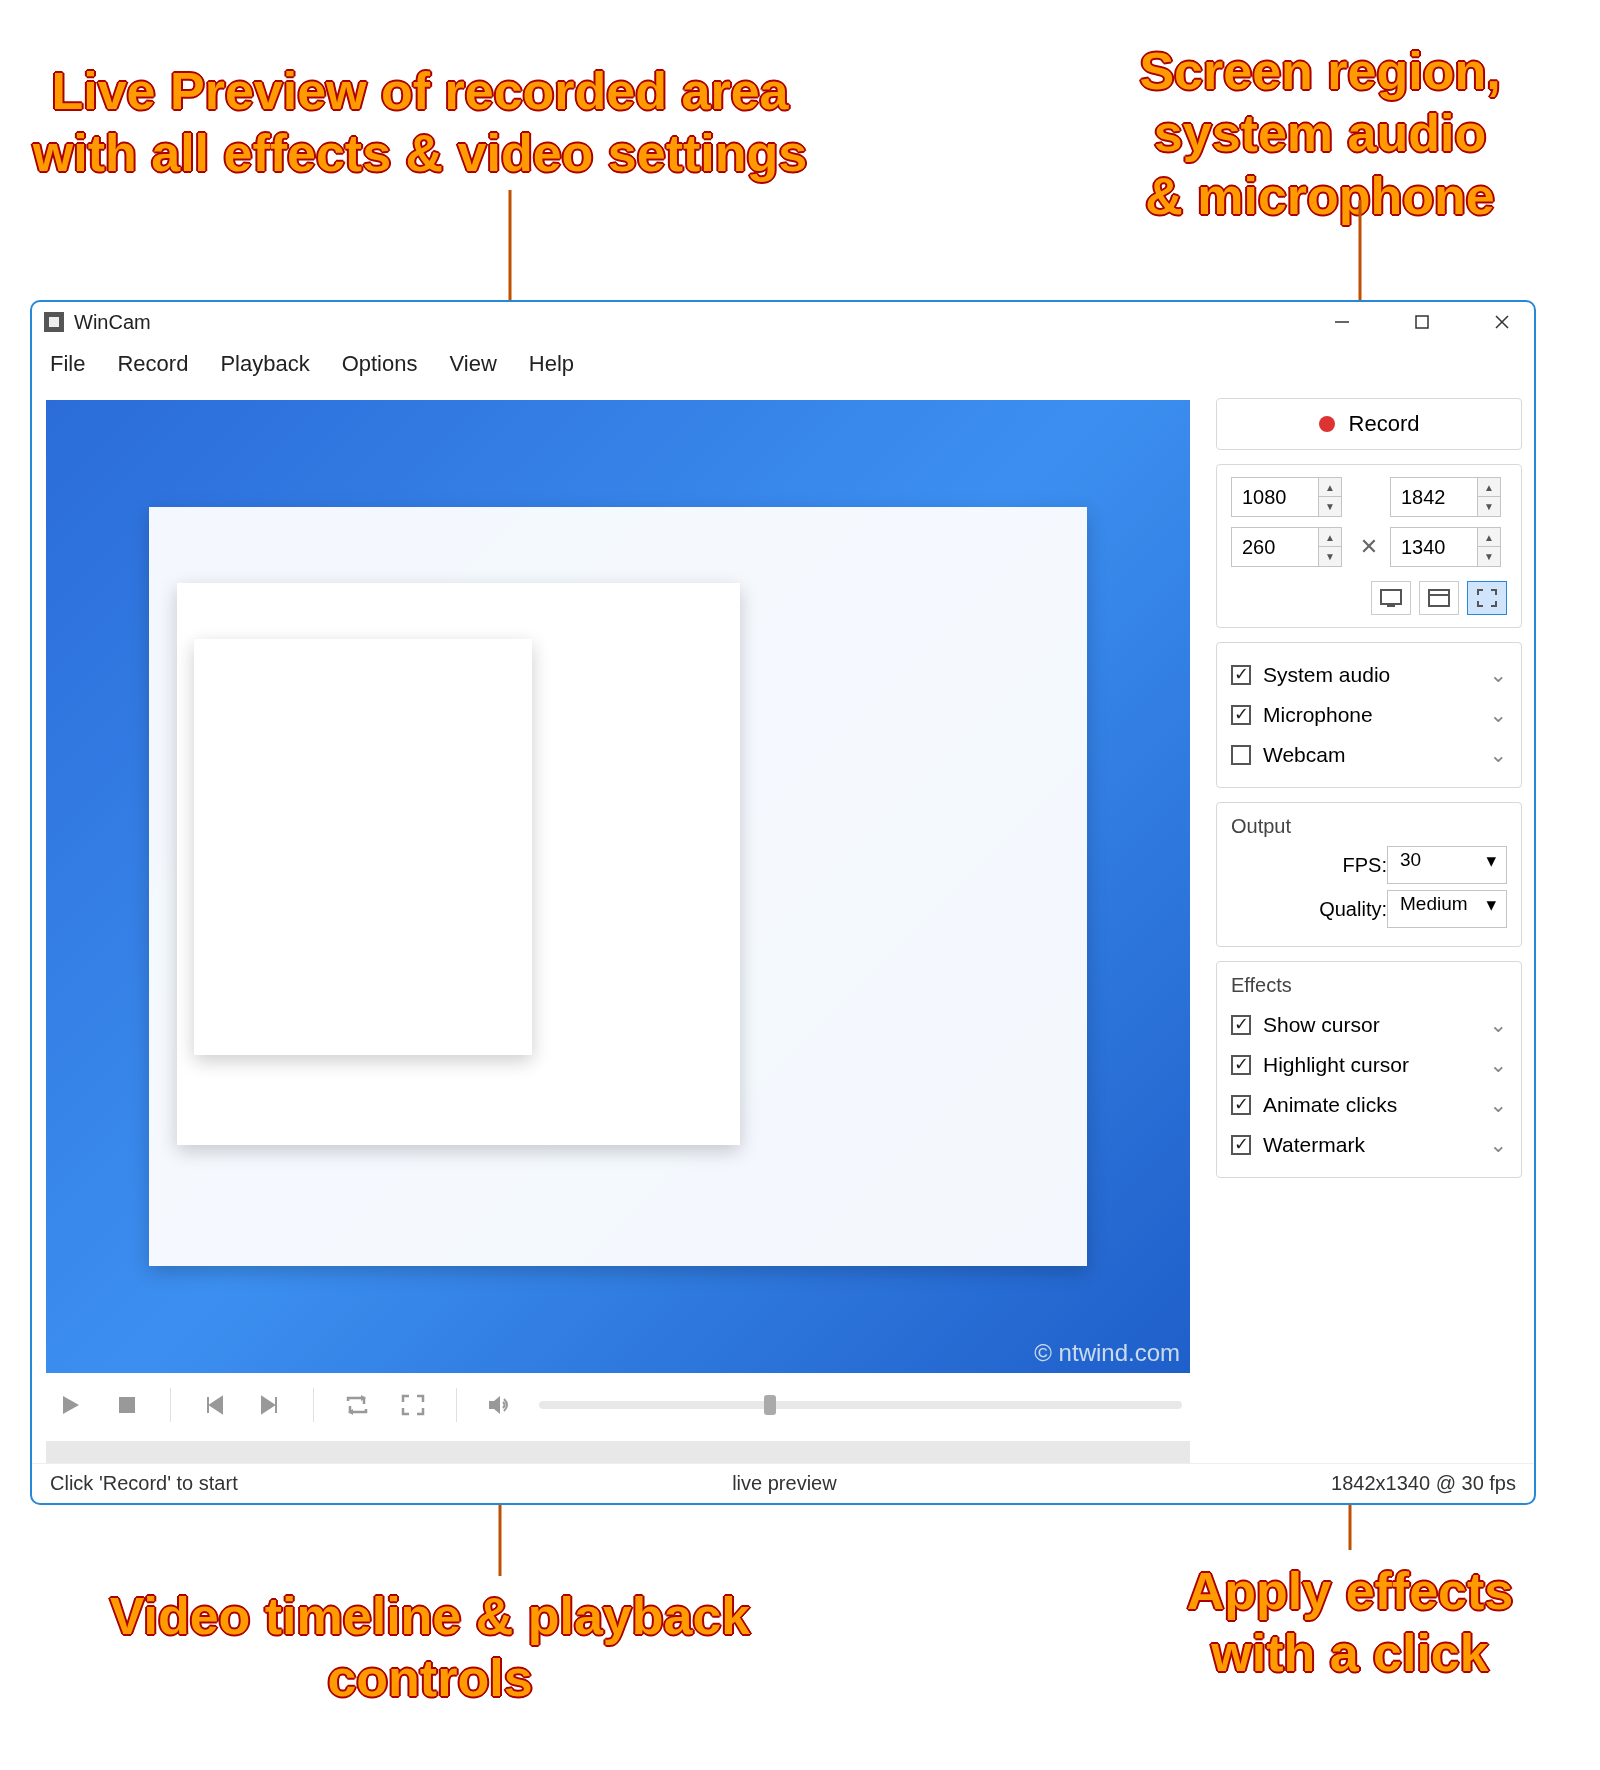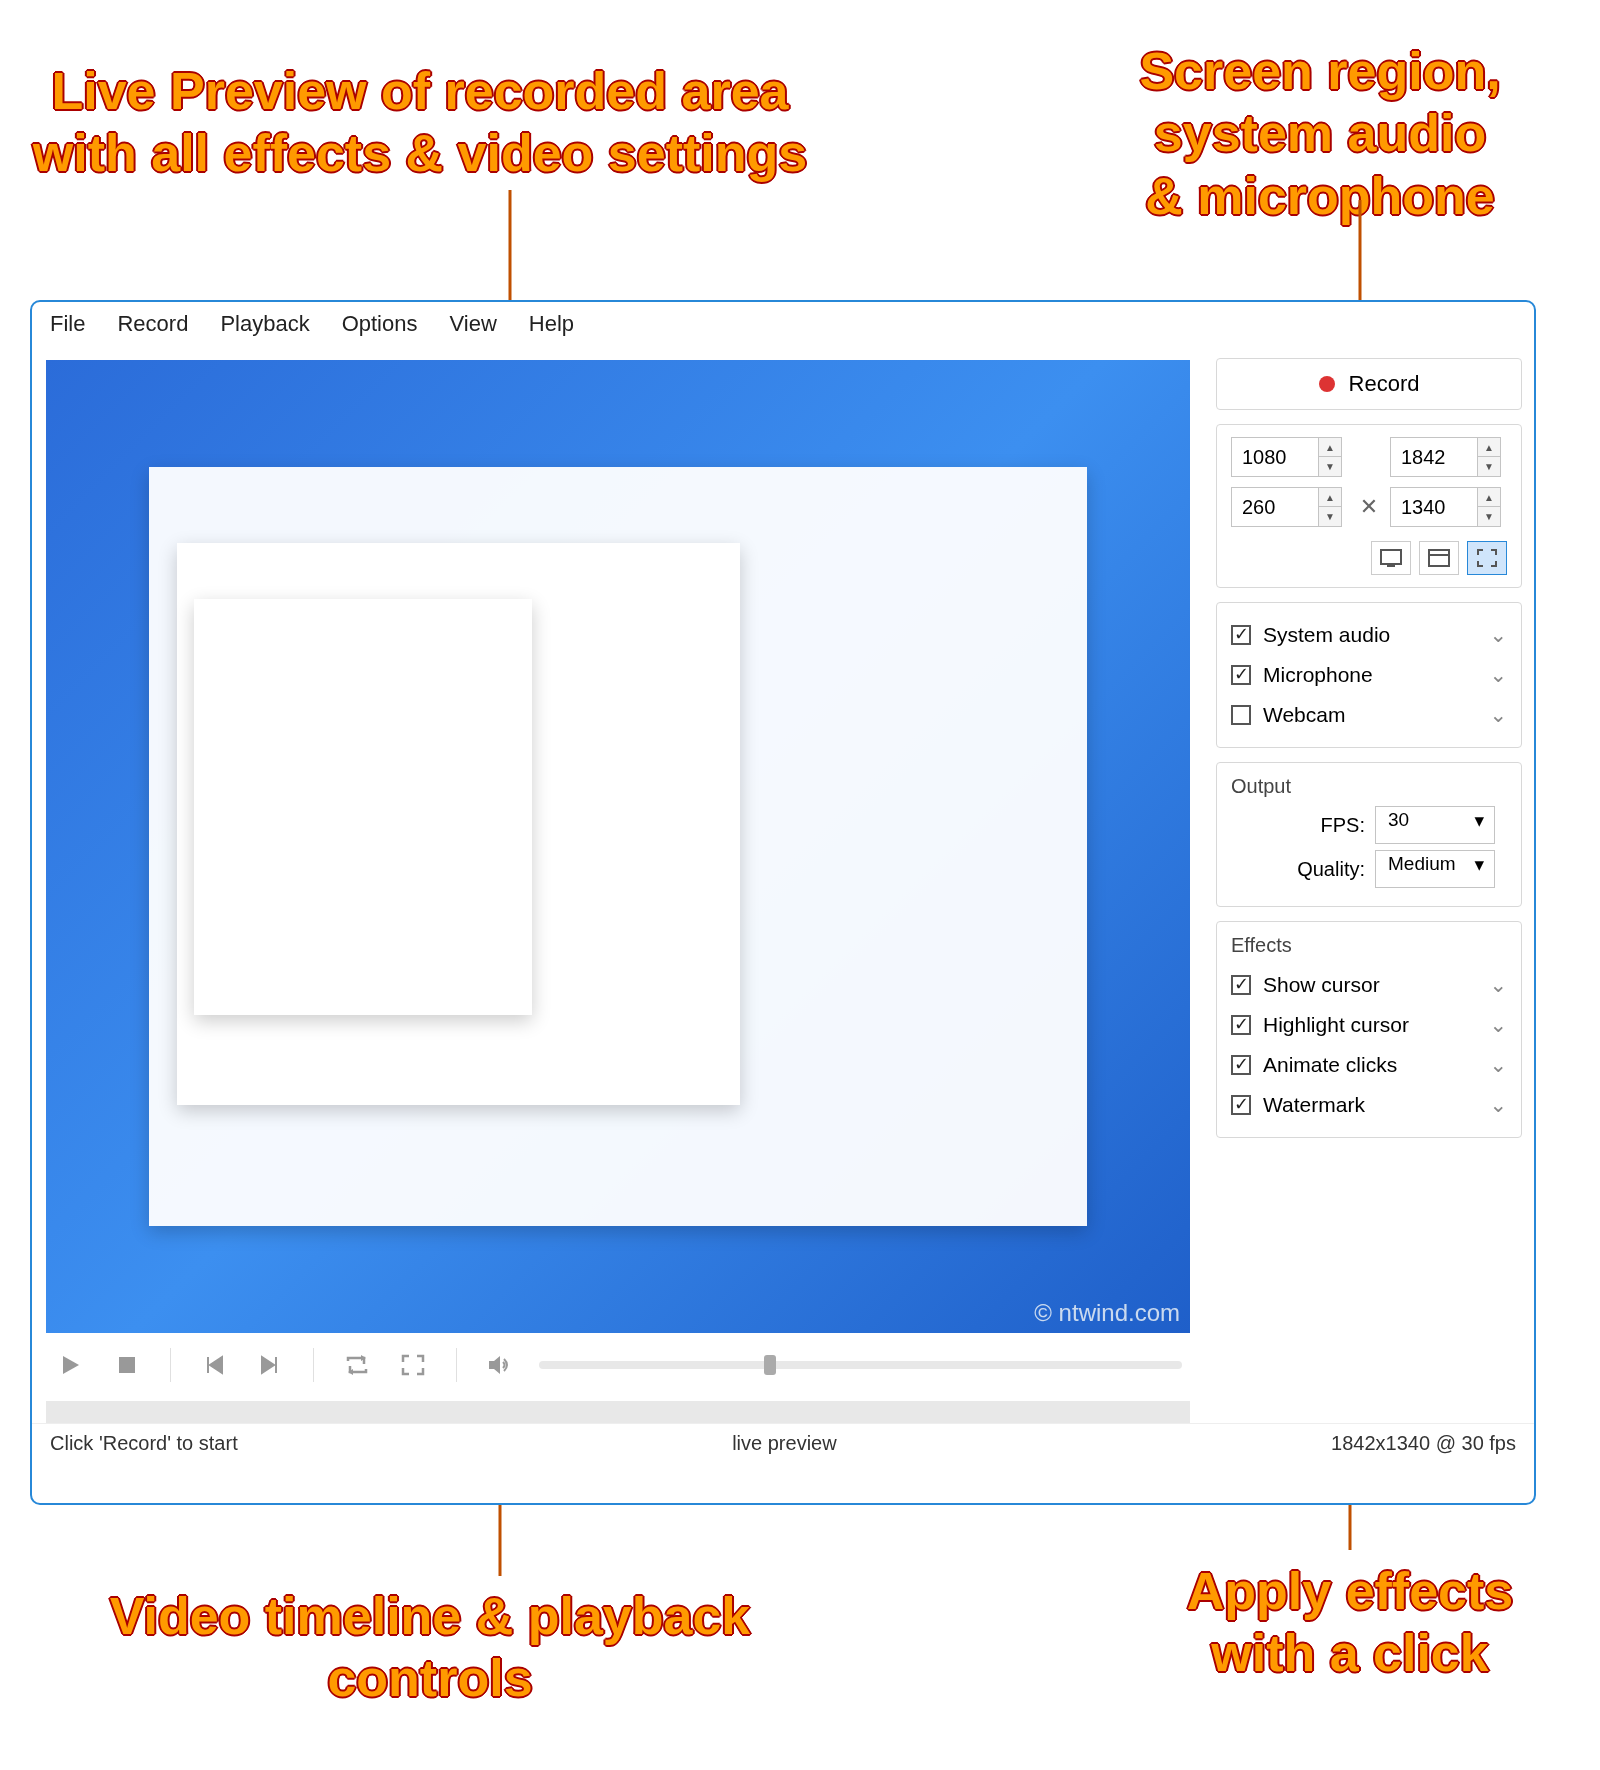--- a/index.html
+++ b/index.html
@@ -53,21 +53,21 @@
 .capture-modes { display: flex; gap: 8px; justify-content: flex-end; margin-top: 14px; }
 .mode-btn { width: 40px; height: 34px; border: 1px solid #ccc; display: flex; align-items: center; justify-content: center; cursor: pointer; color: #444; }
 .mode-btn.sel { background: #d0e5fb; border-color: #2788d8; }
 
 .check-row { display: flex; align-items: center; font-size: 21px; padding: 8px 0; cursor: pointer; }
 .chk { width: 20px; height: 20px; border: 2px solid #555; margin-right: 12px; position: relative; }
 .chk.on::after { content: "✓"; position: absolute; left: 1px; top: -4px; font-size: 18px; color: #222; }
 .chev { margin-left: auto; color: #888; }
 
 .sec-title { font-size: 20px; color: #444; margin-bottom: 8px; }
-.ff-row { display: flex; align-items: center; justify-content: flex-end; gap: 10px; margin: 6px 12px; font-size: 20px; }
+.ff-row { display: flex; align-items: center; justify-content: flex-end; margin: 6px 0; font-size: 20px; }
 .ff-row select, .ff-row .sel-box { height: 38px; border: 1px solid #c4c4c4; font-size: 19px; padding: 0 10px 10px 12px; min-width: 120px; background: #fff; display:flex; align-items:center; justify-content:space-between; gap:10px; cursor:pointer; }
 
 .statusbar { height: 40px; display: flex; align-items: center; padding: 0 18px; font-size: 20px; color: #333; border-top: 1px solid #eee; }
 .statusbar .mid { margin: 0 auto; }
 </style>
 </head>
 <body>
 
 <div class="callout" style="left:30px; top:60px; width:780px;">Live Preview of recorded area<br>with all effects &amp; video settings</div>
 <div class="callout" style="left:1080px; top:40px; width:480px;">Screen region,<br>system audio<br>&amp; microphone</div>
@@ -89,20 +89,41 @@
       <path d="M30 240 L30 50 L8 50 L30 2 L52 50 L30 50" fill="#ff9a00" stroke="#c05000" stroke-width="3"></path>
     </svg>
   </div>
 <div class="arrow" style="left:1320px; top:1320px;">
     <svg width="60" height="230">
       <path d="M30 230 L30 50 L8 50 L30 2 L52 50 L30 50" fill="#ff9a00" stroke="#c05000" stroke-width="3"></path>
     </svg>
   </div>
 
 <div class="window">
+  <div class="titlebar">
+    <span class="app-icon"></span>
+    <span class="title-text">WinCam</span>
+    <div class="win-controls">
+      <div class="win-btn">
+          <svg width="18" height="18">
+            <line x1="2" y1="9" x2="16" y2="9" stroke="#333" stroke-width="1.5"></line>
+          </svg>
+        </div>
+      <div class="win-btn">
+          <svg width="18" height="18">
+            <rect x="3" y="3" width="12" height="12" fill="none" stroke="#333" stroke-width="1.5"></rect>
+          </svg>
+        </div>
+      <div class="win-btn">
+          <svg width="18" height="18">
+            <path d="M3 3 L15 15 M15 3 L3 15" stroke="#333" stroke-width="1.5"></path>
+          </svg>
+        </div>
+    </div>
+  </div>
 
   <div class="menubar">
     <span>File</span>
     <span>Record</span>
     <span>Playback</span>
     <span>Options</span>
     <span>View</span>
     <span>Help</span>
   </div>
 

